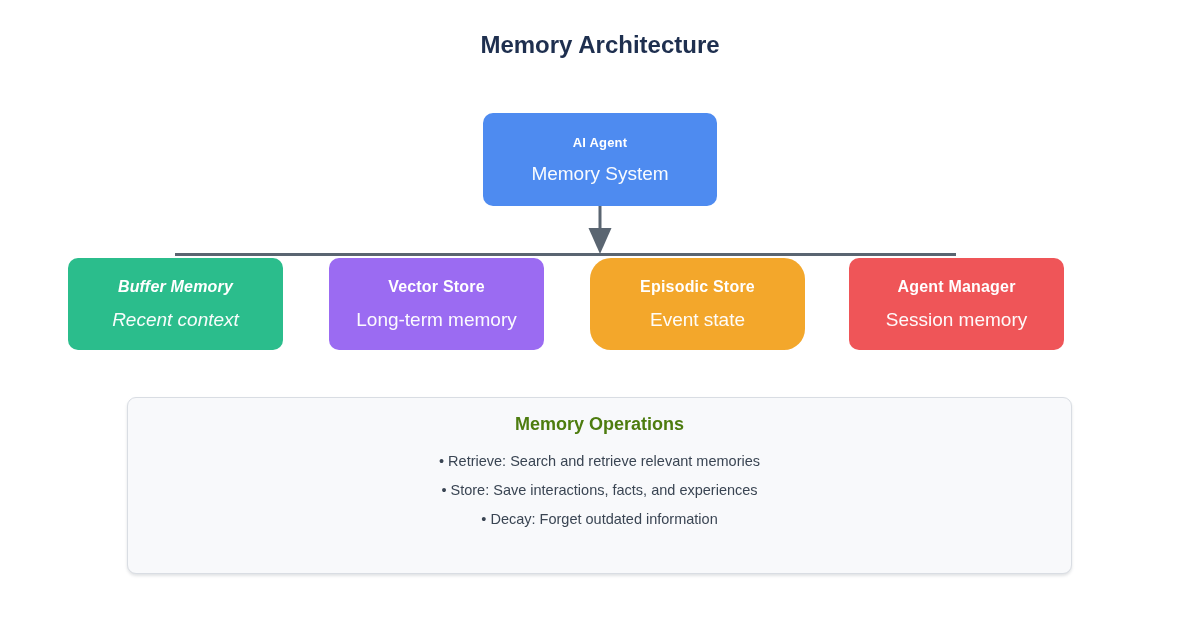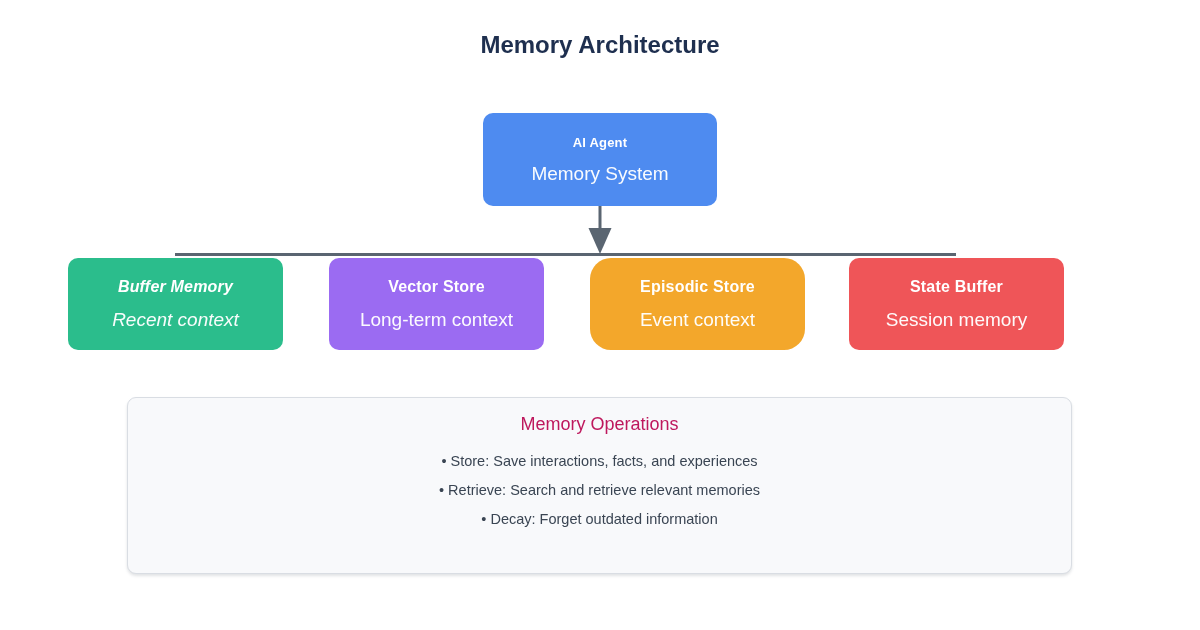--- a/index.html
+++ b/index.html
@@ -80,22 +80,22 @@
     background: #f8f9fb;
     border: 1px solid #d9dde3;
     border-radius: 9px;
     box-shadow: 0 2px 3px rgba(90, 101, 113, 0.18);
     box-sizing: border-box;
     text-align: center;
   }
   .ops-title {
     margin: 16px 0 0 0;
     font-size: 18px;
-    font-weight: normal;
-    color: #be185d;
+    font-weight: bold;
+    color: #4d7c0f;
   }
   .ops-list {
     margin-top: 12px;
   }
   .ops-item {
     font-size: 14.5px;
     line-height: 29px;
     color: #3a4553;
   }
   .ops-item::before {
@@ -120,35 +120,35 @@
     <div class="node-subtitle">Memory System</div>
   </div>
 
   <div class="node store-node" id="store-0" style="background-color: rgb(43, 189, 140);">
     <div class="node-title">Buffer Memory</div>
     <div class="node-subtitle">Recent context</div>
   </div>
 
   <div class="node store-node" id="store-1" style="background-color: rgb(155, 107, 242);">
     <div class="node-title">Vector Store</div>
-    <div class="node-subtitle">Long-term context</div>
+    <div class="node-subtitle">Long-term memory</div>
   </div>
 
   <div class="node store-node" id="store-2" style="background-color: rgb(243, 167, 43);">
     <div class="node-title">Episodic Store</div>
-    <div class="node-subtitle">Event context</div>
+    <div class="node-subtitle">Event state</div>
   </div>
 
   <div class="node store-node" id="store-3" style="background-color: rgb(239, 85, 88);">
-    <div class="node-title">State Buffer</div>
+    <div class="node-title">Agent Manager</div>
     <div class="node-subtitle">Session memory</div>
   </div>
 
   <div class="ops-panel">
     <h2 class="ops-title">Memory Operations</h2>
     <div class="ops-list">
+      <div class="ops-item">Retrieve: Search and retrieve relevant memories</div>
       <div class="ops-item">Store: Save interactions, facts, and experiences</div>
-      <div class="ops-item">Retrieve: Search and retrieve relevant memories</div>
       <div class="ops-item">Decay: Forget outdated information</div>
     </div>
   </div>
 
 </div>
 
 </body></html>

